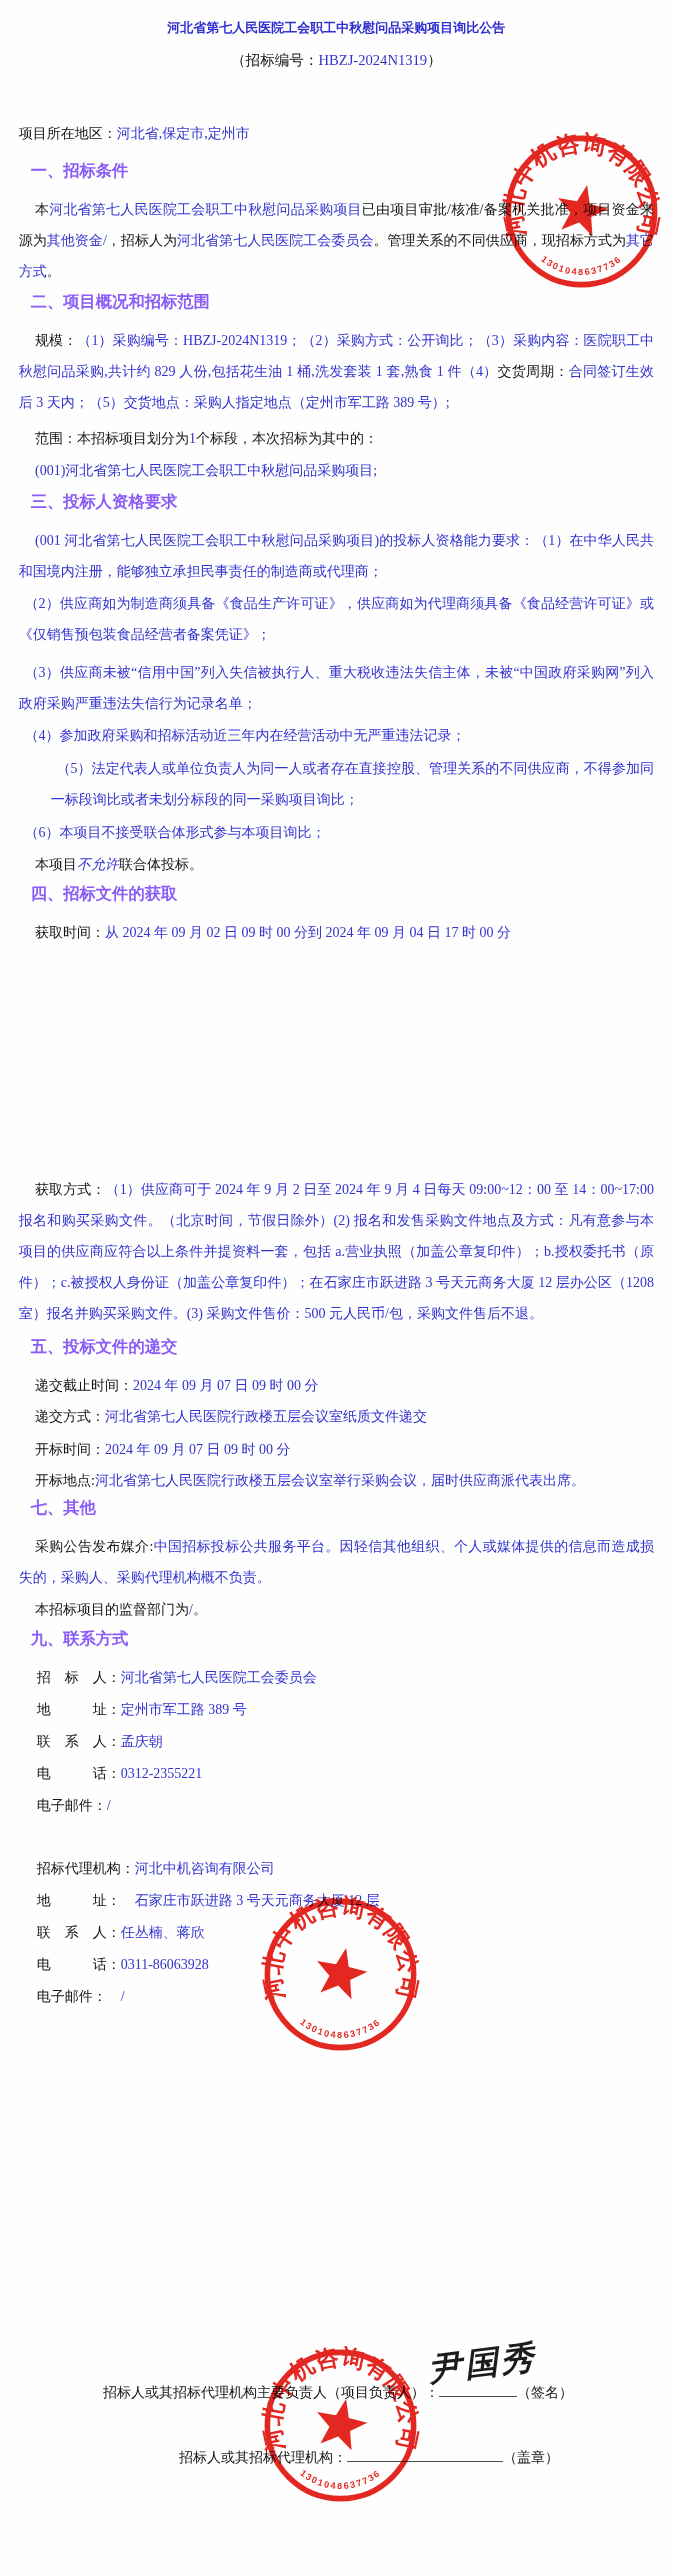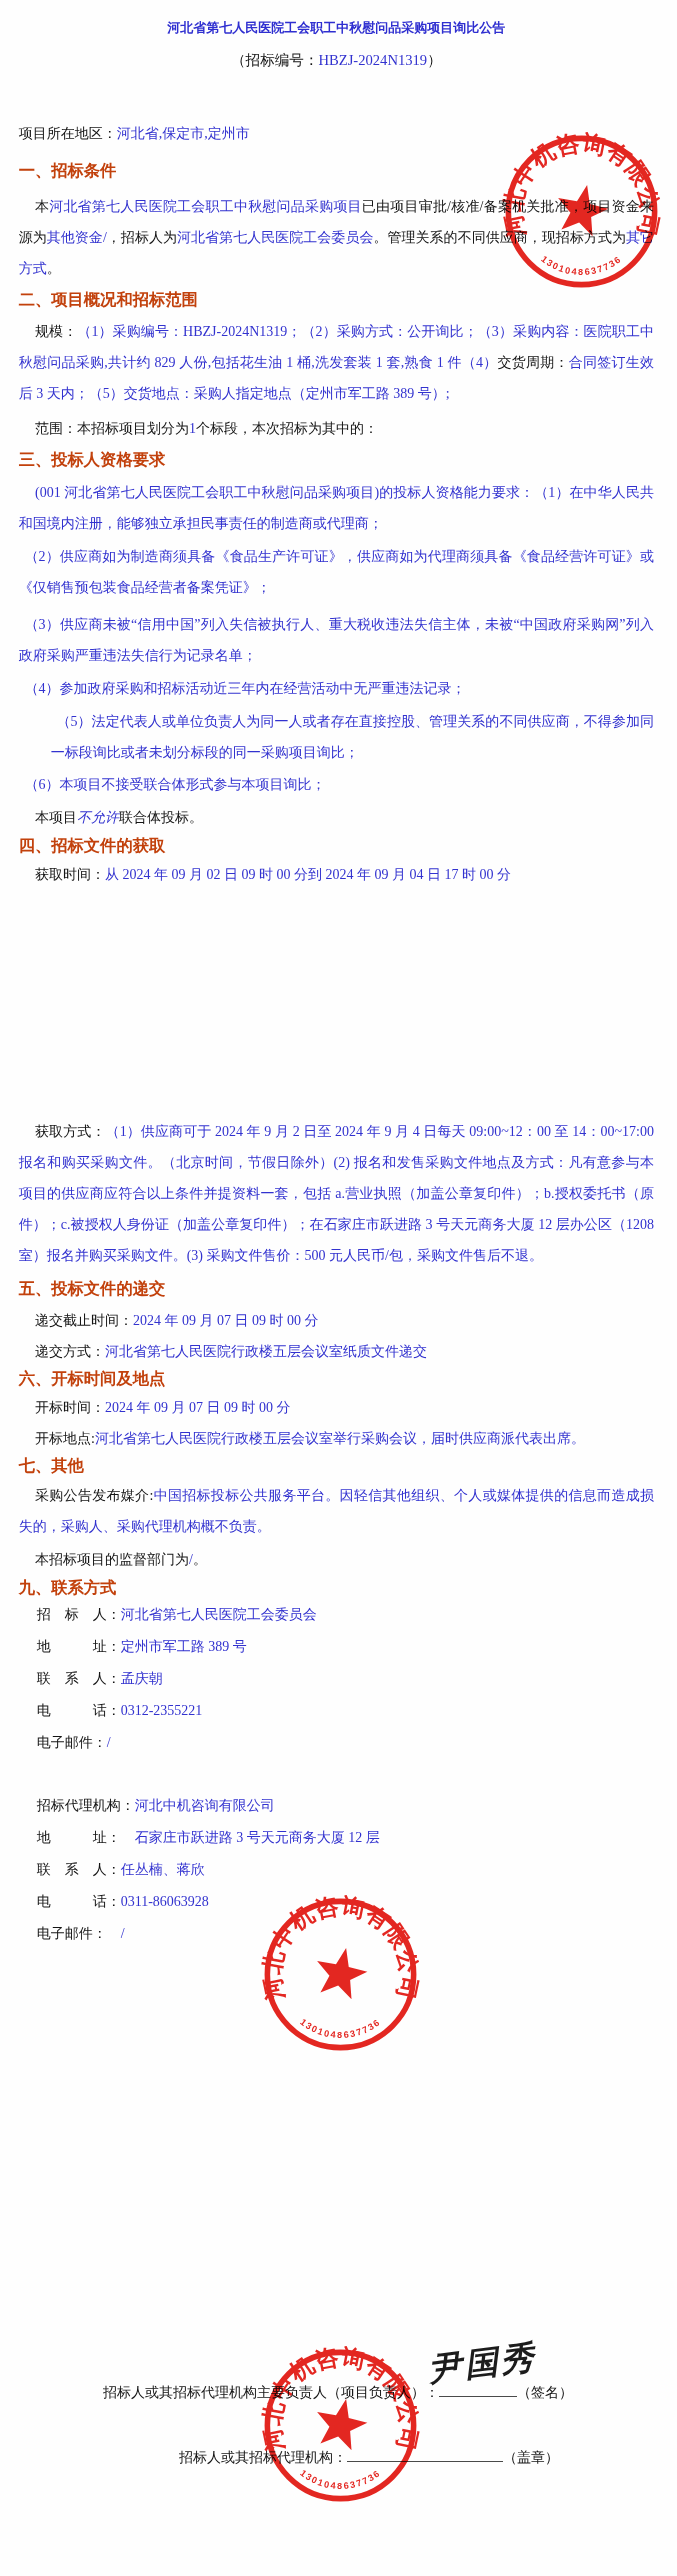--- a/index.html
+++ b/index.html
@@ -4,21 +4,21 @@
 <style>
   html,body{margin:0;padding:0;background:#ffffff;}
   .page{position:relative;width:677px;height:2576px;background:#fefefe;
         font-family:"Liberation Serif",serif;font-size:14px;color:#141414;overflow:hidden;}
   .content{padding:16.3px 23px 0 18.7px;}
   .blue{color:#3232cf;}
   .italic{font-style:italic;}
   .doc-title{font-family:"Liberation Sans",sans-serif;font-weight:bold;font-size:13px;
              color:#2f2fd0;text-align:center;line-height:24.4px;}
   .doc-subtitle{font-size:14.6px;text-align:center;line-height:23px;margin-top:8.1px;color:#141414;}
-  .h{font-family:"Liberation Sans",sans-serif;font-weight:bold;font-size:16.3px;line-height:23px;margin:0;color:#c2410c;}
+  .h{font-family:"Liberation Sans",sans-serif;font-weight:bold;font-size:16.3px;line-height:23px;margin:12px;color:#8b5cf6;}
   .p{line-height:31px;text-align:justify;margin:0;}
   .ind{text-indent:16.3px;}
   .ind-sm{text-indent:5.7px;}
   .region{margin-top:46px;line-height:31px;}
   #h1{margin-top:9.8px;}   #p1{margin-top:9.8px;}
   #h2{margin-top:3.3px;}    #pScale{margin-top:4.9px;} #pScope{margin-top:4.9px;} #pLot{margin-top:1.6px;}
   #h3{margin-top:3.3px;}    #p31{margin-top:6.5px;} #p32{margin-top:1.6px;} #p33{margin-top:6.5px;}
   #p34{margin-top:1.6px;}   #p35{margin-top:1.6px;margin-left:32px;} #p36{margin-top:1.6px;} #pJoint{margin-top:1.6px;}
   #h4{margin-top:1.6px;}    #pGetTime{margin-top:1.6px;}
   #pGetMethod{margin-top:226px;}
@@ -68,39 +68,39 @@
     <div class="doc-subtitle"><span>（招标编号：</span><span class="blue">HBZJ-2024N1319</span><span>）</span></div>
 
     <div class="p region"><span>项目所在地区：</span><span class="blue">河北省,保定市,定州市</span></div>
 
     <div class="h" id="h1">一、招标条件</div>
     <div class="p ind" id="p1"><span>本</span><span class="blue">河北省第七人民医院工会职工中秋慰问品采购项目</span><span>已由项目审批/核准/备案机关批准，项目资金来源为</span><span class="blue">其他资金/</span><span>，招标人为</span><span class="blue">河北省第七人民医院工会委员会</span><span>。管理关系的不同供应商，现招标方式为</span><span class="blue">其它方式</span><span>。</span></div>
 
     <div class="h" id="h2">二、项目概况和招标范围</div>
     <div class="p ind" id="pScale"><span>规模：</span><span class="blue">（1）采购编号：HBZJ-2024N1319；（2）采购方式：公开询比；（3）采购内容：医院职工中秋慰问品采购,共计约 829 人份,包括花生油 1 桶,洗发套装 1 套,熟食 1 件（4）</span><span>交货周期：</span><span class="blue">合同签订生效后 3 天内；（5）交货地点：采购人指定地点（定州市军工路 389 号）;</span></div>
     <div class="p ind" id="pScope"><span>范围：本招标项目划分为</span><span class="blue">1</span><span>个标段，本次招标为其中的：</span></div>
+    <div class="p ind blue" id="pLot">(001)河北省第七人民医院工会职工中秋慰问品采购项目;</div>
 
     <div class="h" id="h3">三、投标人资格要求</div>
     <div class="p ind blue" id="p31">(001 河北省第七人民医院工会职工中秋慰问品采购项目)的投标人资格能力要求：（1）在中华人民共和国境内注册，能够独立承担民事责任的制造商或代理商；</div>
     <div class="p ind-sm blue" id="p32">（2）供应商如为制造商须具备《食品生产许可证》，供应商如为代理商须具备《食品经营许可证》或《仅销售预包装食品经营者备案凭证》；</div>
     <div class="p ind-sm blue" id="p33">（3）供应商未被“信用中国”列入失信被执行人、重大税收违法失信主体，未被“中国政府采购网”列入政府采购严重违法失信行为记录名单；</div>
     <div class="p ind-sm blue" id="p34">（4）参加政府采购和招标活动近三年内在经营活动中无严重违法记录；</div>
     <div class="p ind-sm blue" id="p35">（5）法定代表人或单位负责人为同一人或者存在直接控股、管理关系的不同供应商，不得参加同一标段询比或者未划分标段的同一采购项目询比；</div>
     <div class="p ind-sm blue" id="p36">（6）本项目不接受联合体形式参与本项目询比；</div>
     <div class="p ind" id="pJoint"><span>本项目</span><span class="blue italic">不允许</span><span>联合体投标。</span></div>
 
     <div class="h" id="h4">四、招标文件的获取</div>
     <div class="p ind" id="pGetTime"><span>获取时间：</span><span class="blue">从 2024 年 09 月 02 日 09 时 00 分到 2024 年 09 月 04 日 17 时 00 分</span></div>
     <div class="p ind" id="pGetMethod"><span>获取方式：</span><span class="blue">（1）供应商可于 2024 年 9 月 2 日至 2024 年 9 月 4 日每天 09:00~12：00 至 14：00~17:00 报名和购买采购文件。（北京时间，节假日除外）(2) 报名和发售采购文件地点及方式：凡有意参与本项目的供应商应符合以上条件并提资料一套，包括 a.营业执照（加盖公章复印件）；b.授权委托书（原件）；c.被授权人身份证（加盖公章复印件）；在石家庄市跃进路 3 号天元商务大厦 12 层办公区（1208 室）报名并购买采购文件。(3) 采购文件售价：500 元人民币/包，采购文件售后不退。</span></div>
 
     <div class="h" id="h5">五、投标文件的递交</div>
     <div class="p ind" id="pDeadline"><span>递交截止时间：</span><span class="blue">2024 年 09 月 07 日 09 时 00 分</span></div>
     <div class="p ind" id="pWay"><span>递交方式：</span><span class="blue">河北省第七人民医院行政楼五层会议室纸质文件递交</span></div>
 
-    <div class="h" id="h6">六、开标时间及地点</div>
     <div class="p ind" id="pOpenTime"><span>开标时间：</span><span class="blue">2024 年 09 月 07 日 09 时 00 分</span></div>
     <div class="p ind" id="pOpenPlace"><span>开标地点:</span><span class="blue">河北省第七人民医院行政楼五层会议室举行采购会议，届时供应商派代表出席。</span></div>
 
     <div class="h" id="h7">七、其他</div>
     <div class="p ind" id="pMedia"><span>采购公告发布媒介:</span><span class="blue">中国招标投标公共服务平台。因轻信其他组织、个人或媒体提供的信息而造成损失的，采购人、采购代理机构概不负责。</span></div>
 
     <div class="p ind" id="pSup"><span>本招标项目的监督部门为</span><span class="blue">/</span><span>。</span></div>
 
     <div class="h" id="h9">九、联系方式</div>
 

